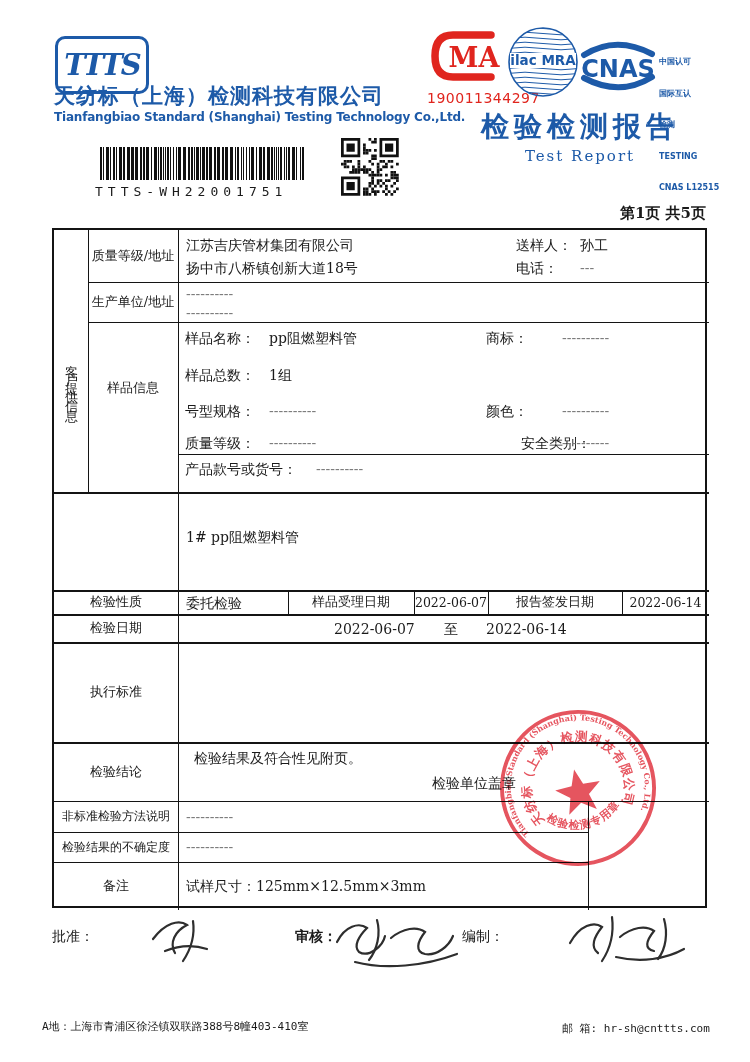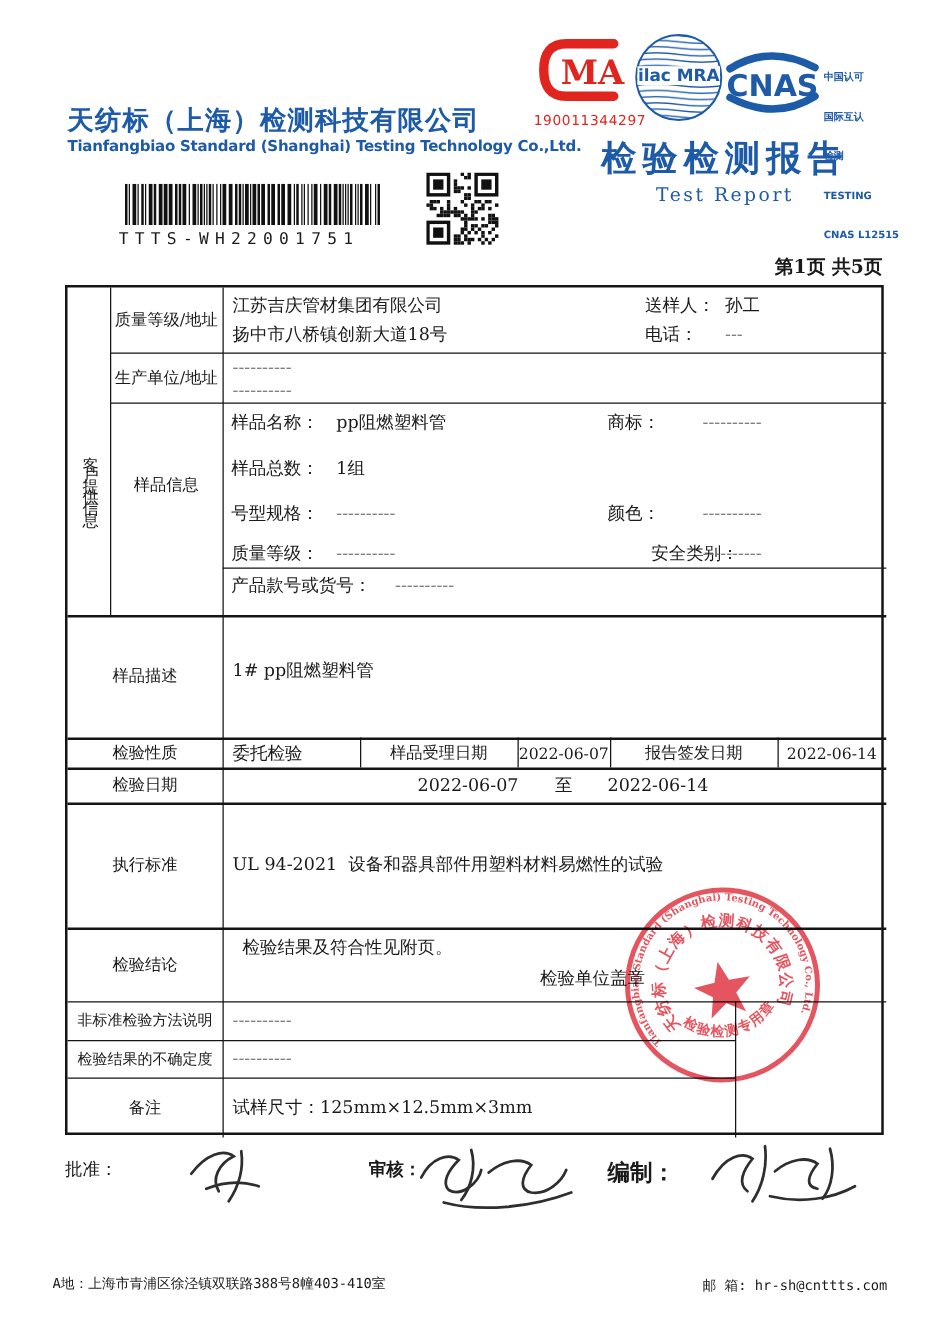--- a/index.html
+++ b/index.html
@@ -26,28 +26,31 @@
                  font-size:29px;letter-spacing:-2px;color:#1d5aa8;}
   .accLines{position:absolute;left:659px;top:36px;font-size:8px;line-height:10.5px;
             font-weight:bold;color:#1d5aa8;font-family:"DejaVu Sans","Liberation Sans",sans-serif;white-space:pre;}
   .sans{font-family:"DejaVu Sans","Liberation Sans",sans-serif;}
 </style>
 </head>
 <body>
 
 <div class="page">
 
+  <div class="logoTTTS">
+    <span>TTTS</span>
+  </div>
   <div class="txt blue sans" style="left:54px;top:84px;font-size:21px;font-weight:bold;letter-spacing:1px;">天纺标（上海）检测科技有限公司</div>
   <div class="txt blue sans" style="left:54px;top:110px;font-size:12px;font-weight:bold;letter-spacing:-0.2px;">Tianfangbiao Standard (Shanghai) Testing Technology Co.,Ltd.</div>
 
   <svg class="abs" style="left:427px;top:27px;" width="88" height="58" viewBox="0 0 88 58">
     <path d="M64,8 H26 Q8,8 8,29 Q8,50 26,50 H64" stroke="#e0251e" stroke-width="7.5" fill="none" stroke-linecap="round"></path>
     <text x="47" y="40" text-anchor="middle" font-size="27" font-weight="bold" fill="#e0251e" font-family="DejaVu Serif,serif">MA</text>
   </svg>
-  <div class="txt sans" style="left:427px;top:90px;font-size:11px;color:#e0251e;letter-spacing:0.5px;">190011344297</div>
+  <div class="txt sans" style="left:427px;top:90px;font-size:14px;color:#e0251e;letter-spacing:0.5px;">190011344297</div>
 
   <svg class="abs" style="left:507px;top:26px;" width="72" height="72" viewBox="0 0 72 72">
     <defs>
       <pattern id="lat" width="72" height="5" patternUnits="userSpaceOnUse">
         <path d="M0,2.5 q18,-2.6 36,0 t36,0" stroke="#1d5aa8" fill="none" stroke-width="1"></path>
       </pattern>
     </defs>
     <circle cx="36" cy="36" r="34" fill="url(#lat)" stroke="#1d5aa8" stroke-width="1.6"></circle>
     <rect x="3" y="27" width="66" height="15" fill="#ffffff"></rect>
     <text x="36" y="39" text-anchor="middle" font-size="13.5" font-weight="bold" fill="#1d5aa8" font-family="DejaVu Sans,sans-serif">ilac MRA</text>
@@ -309,37 +312,35 @@
     <div class="txt dash" style="left:215px;top:173px;">----------</div>
     <div class="txt" style="left:432px;top:173px;">颜色：</div>
     <div class="txt dash" style="left:508px;top:173px;">----------</div>
     <div class="txt" style="left:131px;top:205px;">质量等级：</div>
     <div class="txt dash" style="left:215px;top:205px;">----------</div>
     <div class="txt" style="left:432px;top:205px;margin-left:35px;">安全类别：</div>
     <div class="txt dash" style="left:508px;top:205px;">----------</div>
     <div class="txt" style="left:131px;top:231px;">产品款号或货号：</div>
     <div class="txt dash" style="left:262px;top:231px;">----------</div>
 
-    <div class="cell" style="left:0;top:262px;width:124px;height:98px;">样品描述</div>
     <div class="txt" style="left:132px;top:299px;">1# pp阻燃塑料管</div>
 
     <div class="cell" style="left:0;top:360px;width:124px;height:24px;">检验性质</div>
     <div class="txt" style="left:132px;top:365px;text-align:center;">委托检验</div>
     <div class="cell" style="left:234px;top:360px;width:126px;height:24px;">样品受理日期</div>
     <div class="cell" style="left:360px;top:360px;width:74px;height:24px;font-size:12.5px;">2022-06-07</div>
     <div class="cell" style="left:434px;top:360px;width:134px;height:24px;">报告签发日期</div>
     <div class="cell" style="left:568px;top:360px;width:87px;height:24px;font-size:12.5px;">2022-06-14</div>
 
     <div class="cell" style="left:0;top:384px;width:124px;height:28px;">检验日期</div>
     <div class="txt" style="left:280px;top:391px;">2022-06-07</div>
     <div class="txt" style="left:390px;top:391px;">至</div>
     <div class="txt" style="left:432px;top:391px;">2022-06-14</div>
 
     <div class="cell" style="left:0;top:412px;width:124px;height:100px;">执行标准</div>
-    <div class="txt" style="left:132px;top:454px;">UL 94-2021  设备和器具部件用塑料材料易燃性的试验</div>
 
     <div class="cell" style="left:0;top:512px;width:124px;height:59px;">检验结论</div>
     <div class="txt" style="left:140px;top:520px;">检验结果及符合性见附页。</div>
     <div class="txt" style="left:378px;top:545px;">检验单位盖章</div>
 
     <div class="cell" style="left:0;top:571px;width:124px;height:31px;font-size:12px;">非标准检验方法说明</div>
     <div class="txt dash" style="left:132px;top:579px;">----------</div>
 
     <div class="cell" style="left:0;top:602px;width:124px;height:30px;font-size:12px;">检验结果的不确定度</div>
     <div class="txt dash" style="left:132px;top:609px;">----------</div>
@@ -377,21 +378,21 @@
   </svg>
   <div class="txt" style="left:271px;top:928px;font-size:14px;font-weight:bold;margin-left:24px;">审核：</div>
   <svg class="abs" style="left:325px;top:902px;" width="145" height="72" viewBox="0 0 145 72">
     <g stroke="#2e2e2e" stroke-width="2.2" fill="none" stroke-linecap="round">
       <path d="M12,40 C20,24 34,20 42,26 C34,34 28,44 34,50 C44,56 58,44 60,34"></path>
       <path d="M52,18 C56,32 52,48 44,58"></path>
       <path d="M66,36 C78,26 92,24 100,30 C92,40 90,50 100,52 C112,54 124,44 128,34"></path>
       <path d="M30,60 C60,68 100,64 132,52"></path>
     </g>
   </svg>
-  <div class="txt" style="left:486px;top:928px;font-size:18px;font-weight:bold;">编制：</div>
+  <div class="txt" style="left:462px;top:928px;font-size:14px;font-weight:normal;">编制：</div>
   <svg class="abs" style="left:556px;top:903px;" width="140" height="66" viewBox="0 0 140 66">
     <g stroke="#2e2e2e" stroke-width="2.2" fill="none" stroke-linecap="round">
       <path d="M14,40 C24,22 38,18 46,24 C38,34 34,44 42,50"></path>
       <path d="M56,14 C58,30 54,46 46,58"></path>
       <path d="M64,34 C76,24 90,22 98,28 C90,38 88,46 98,48"></path>
       <path d="M108,16 C112,30 110,46 102,56"></path>
       <path d="M60,54 C85,60 110,56 128,46"></path>
     </g>
   </svg>
 

